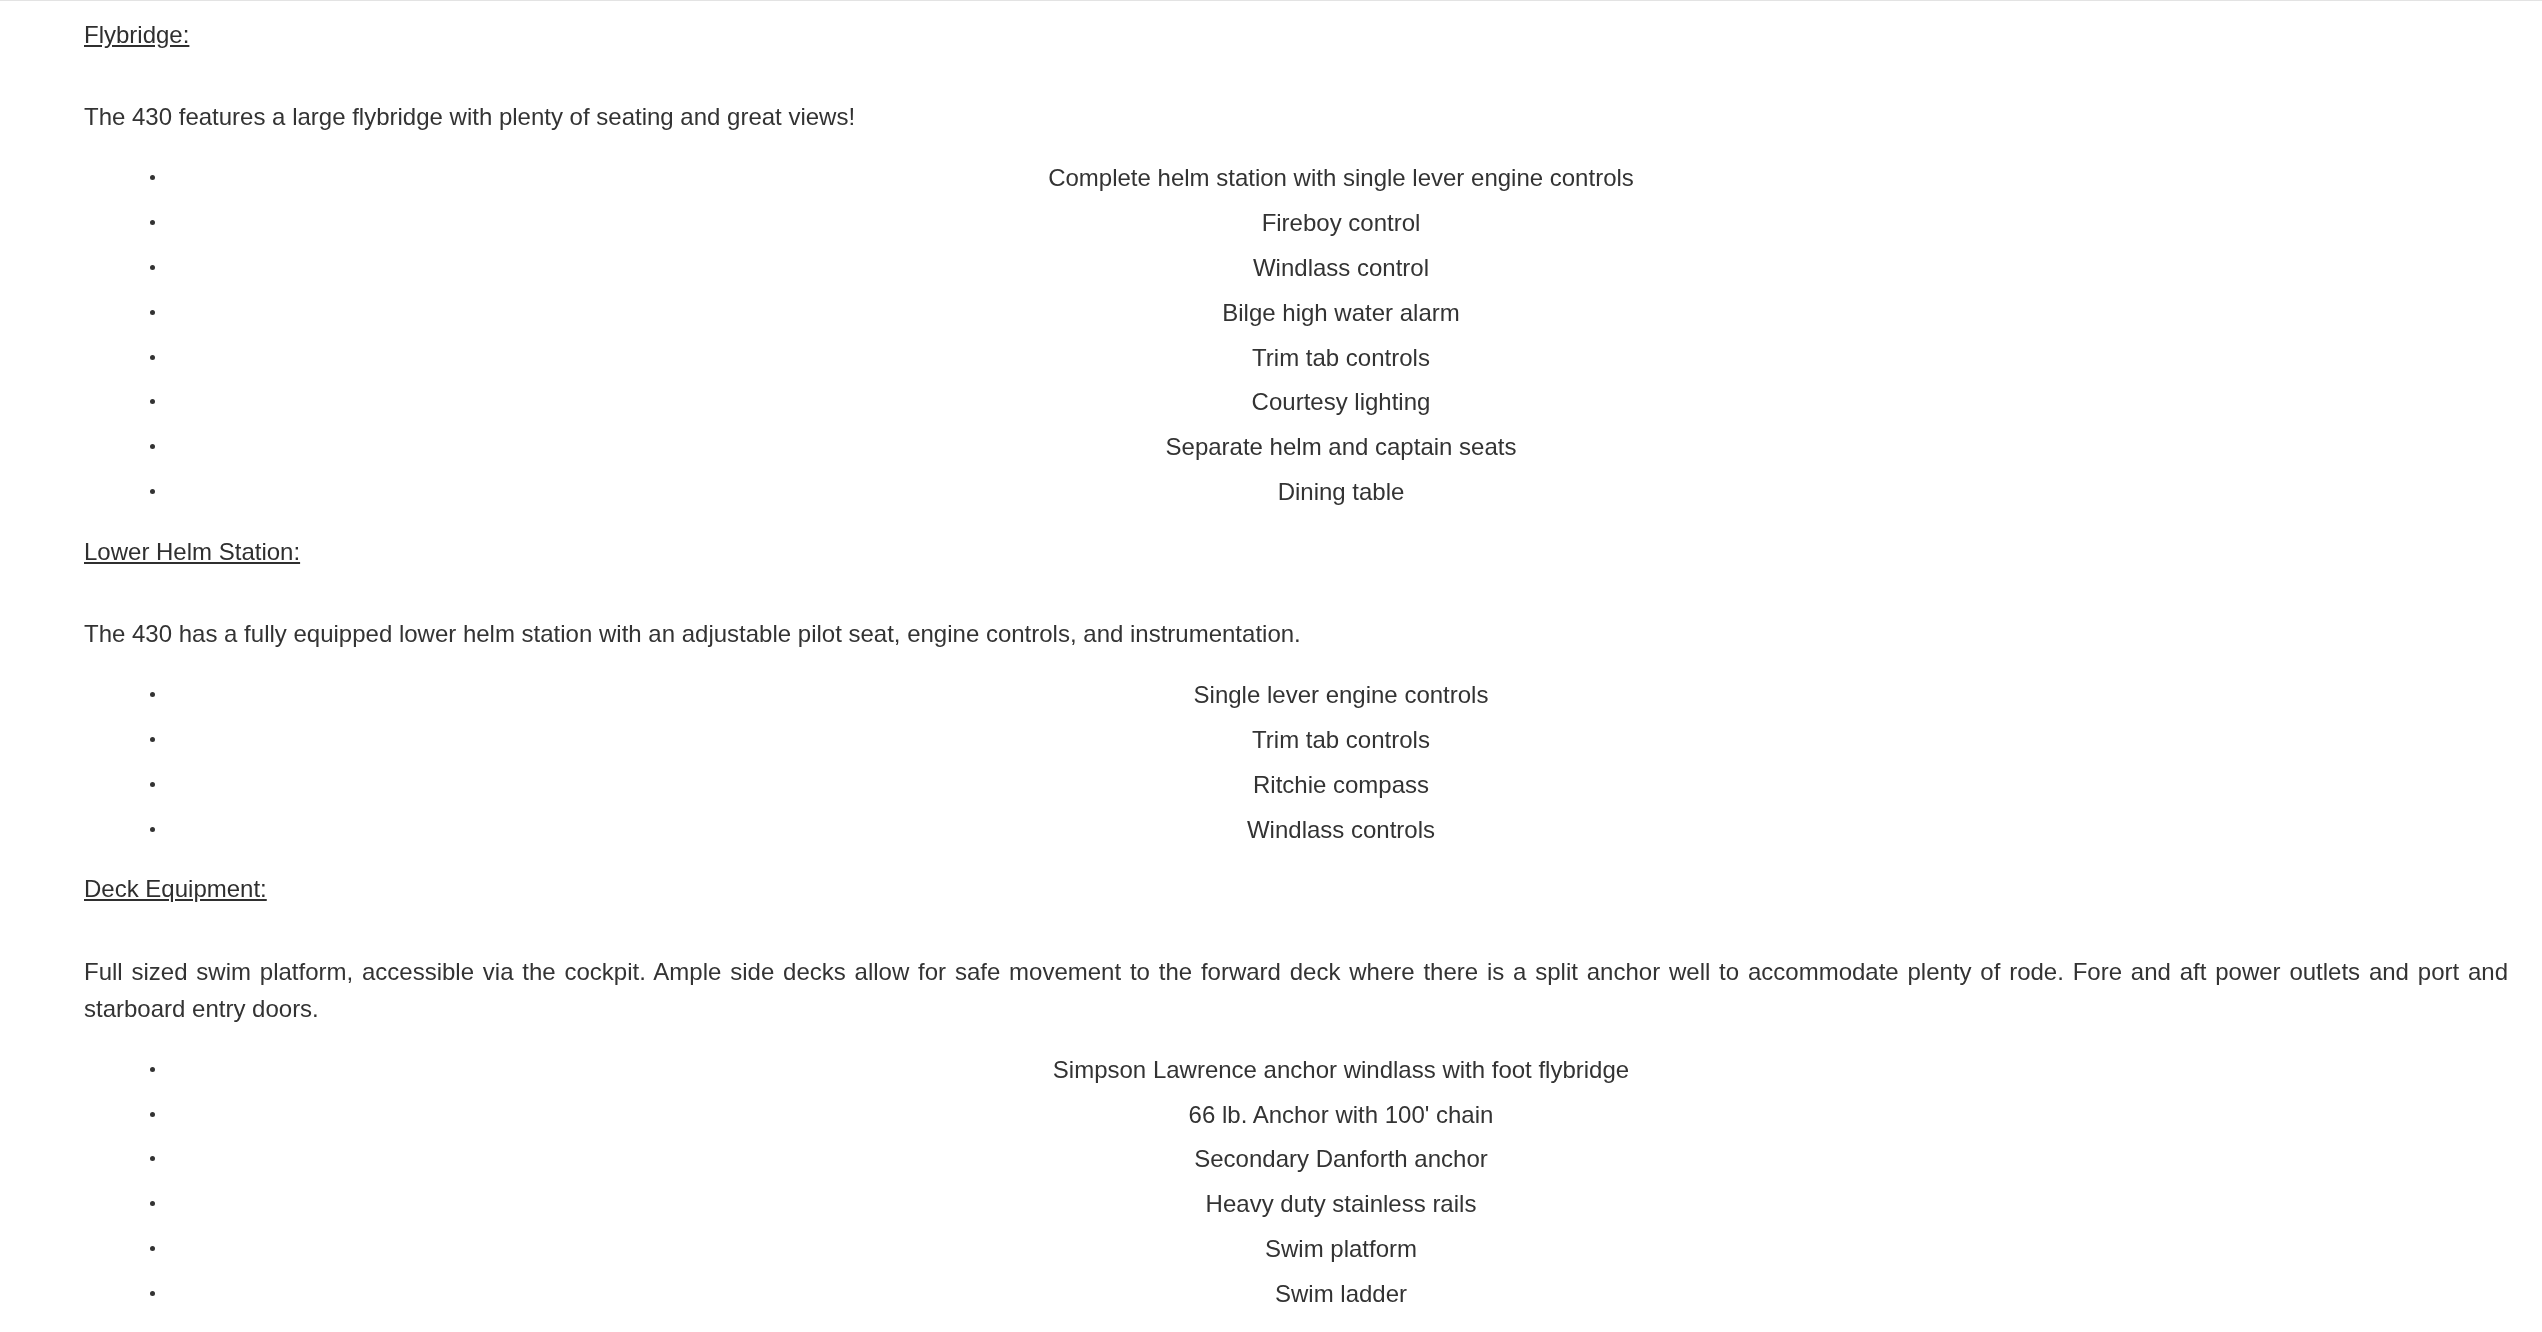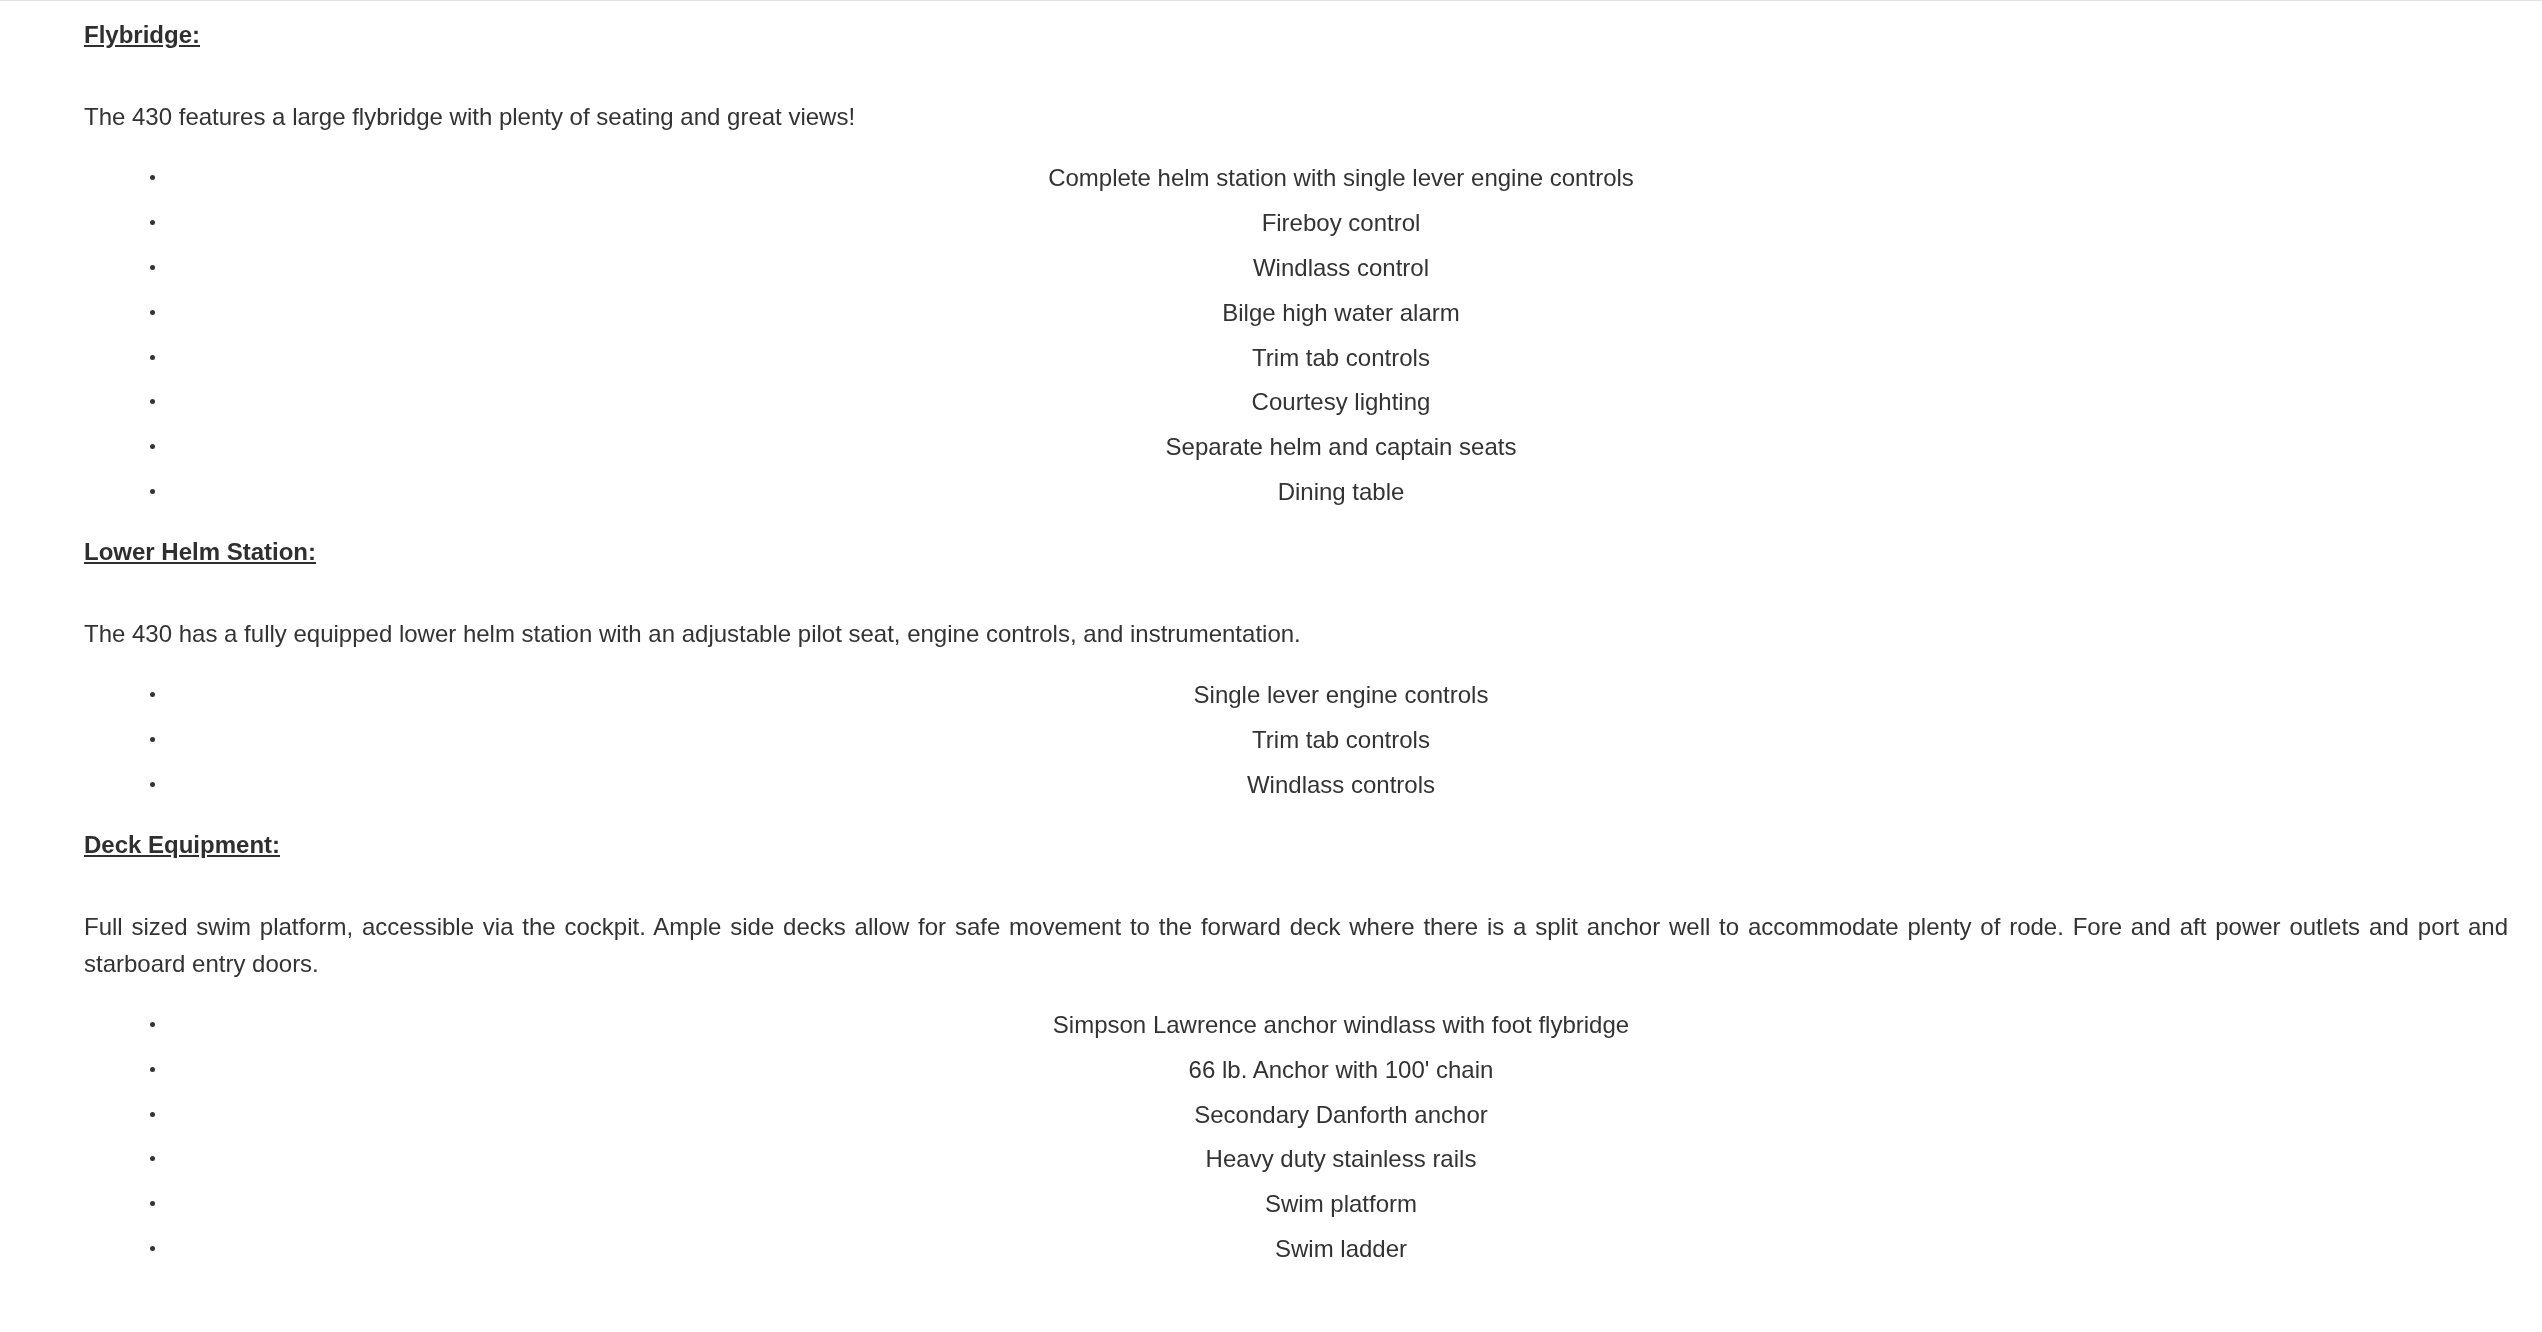--- a/index.html
+++ b/index.html
@@ -13,21 +13,21 @@
     width: 2542px;
     box-sizing: border-box;
   }
   .page {
     padding: 0 34px 0 84px;
     box-sizing: border-box;
     width: 2542px;
   }
   .section-heading {
     font-size: 24px;
-    font-weight: bold;
+    font-weight: normal;
     color: #2f2f2f;
     text-decoration: underline;
     margin: 0;
     padding: 0;
     line-height: 1.3;
   }
   .section-heading-block {
     margin: 26px 0 0 0;
   }
   .first-heading-block {
@@ -92,20 +92,21 @@
     <li>Dining table</li>
   </ul>
 
   <div class="section-heading-block">
     <h2 class="section-heading">Lower Helm Station:</h2>
   </div>
   <p class="paragraph">The 430 has a fully equipped lower helm station with an adjustable pilot seat, engine controls, and instrumentation.</p>
   <ul class="bullet-list">
     <li>Single lever engine controls</li>
     <li>Trim tab controls</li>
+    <li>Ritchie compass</li>
     <li>Windlass controls</li>
   </ul>
 
   <div class="section-heading-block">
     <h2 class="section-heading">Deck Equipment:</h2>
   </div>
   <p class="paragraph">Full sized swim platform, accessible via the cockpit. Ample side decks allow for safe movement to the forward deck where there is a split anchor well to accommodate plenty of rode. Fore and aft power outlets and port and starboard entry doors.</p>
   <ul class="bullet-list">
     <li>Simpson Lawrence anchor windlass with foot flybridge</li>
     <li>66 lb. Anchor with 100' chain</li>

